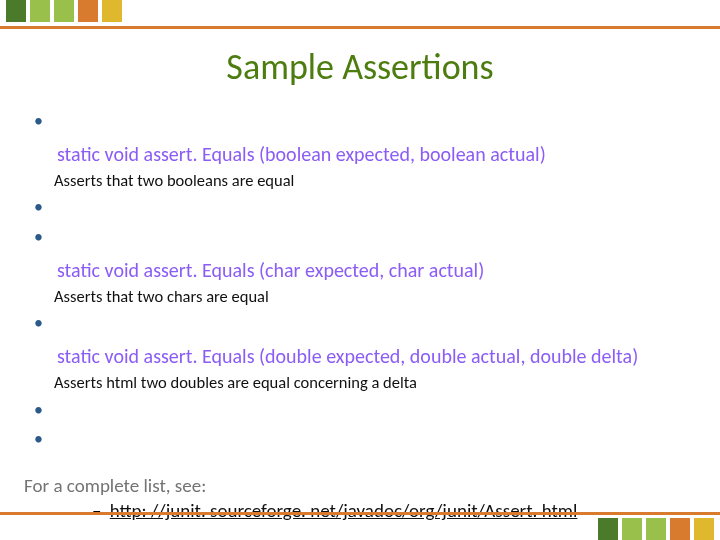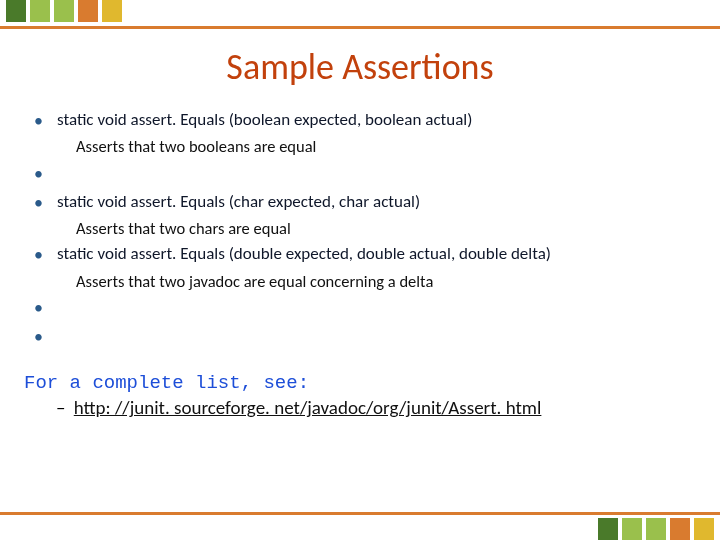--- a/index.html
+++ b/index.html
@@ -23,21 +23,21 @@
     height: 22px;
   }
   .top-rule {
     height: 3px;
     background: #d97b2f;
     margin-top: 0px;
   }
   .title {
     text-align: center;
     font-size: 36px;
-    color: #c2410c;
+    color: #4d7c0f;
     margin-top: 16px;
     margin-bottom: 20px;
     font-weight: 400;
   }
   .content {
     padding: 0 34px;
   }
   ul.assertions {
     list-style: none;
   }
@@ -48,42 +48,43 @@
     display: flex;
     align-items: flex-start;
   }
   .bullet {
     color: #2a5a8a;
     font-size: 18px;
     margin-right: 14px;
     line-height: 1.4;
   }
   .sig {
-    font-size: 17px;
-    color: #0f172a;
+    font-size: 20px;
+    color: #8b5cf6;
     line-height: 1.35;
+    margin-top: 32px;
   }
   .desc {
     font-size: 16.5px;
     color: #111;
-    margin-left: 42px;
+    margin-left: 20px;
     margin-top: 2px;
     line-height: 1.3;
   }
   .footer-text {
     font-size: 19px;
-    color: #1d4ed8;
+    color: #737373;
     margin-top: 22px;
     padding: 0 24px;
-    font-family: Liberation Mono, monospace;
   }
   .footer-link-row {
     padding-left: 56px;
     font-size: 19px;
     margin-top: 2px;
+    margin-left: 36px;
   }
   .dash { margin-right: 4px; }
   .link {
     text-decoration: underline;
     color: #111;
   }
   .bottom-deco {
     position: absolute;
     bottom: 0;
     left: 0;
@@ -144,21 +145,21 @@
         <span class="bullet">•</span>
         <span class="sig">static void assert. Equals (char expected, char actual)</span>
       </div>
       <div class="desc">Asserts that two chars are equal</div>
     </li>
     <li>
       <div class="bullet-row">
         <span class="bullet">•</span>
         <span class="sig">static void assert. Equals (double expected, double actual, double delta)</span>
       </div>
-      <div class="desc">Asserts that two javadoc are equal concerning a delta</div>
+      <div class="desc">Asserts html two doubles are equal concerning a delta</div>
     </li>
     <li>
       <div class="bullet-row">
         <span class="bullet">•</span>
       </div>
     </li>
     <li>
       <div class="bullet-row">
         <span class="bullet">•</span>
       </div>

